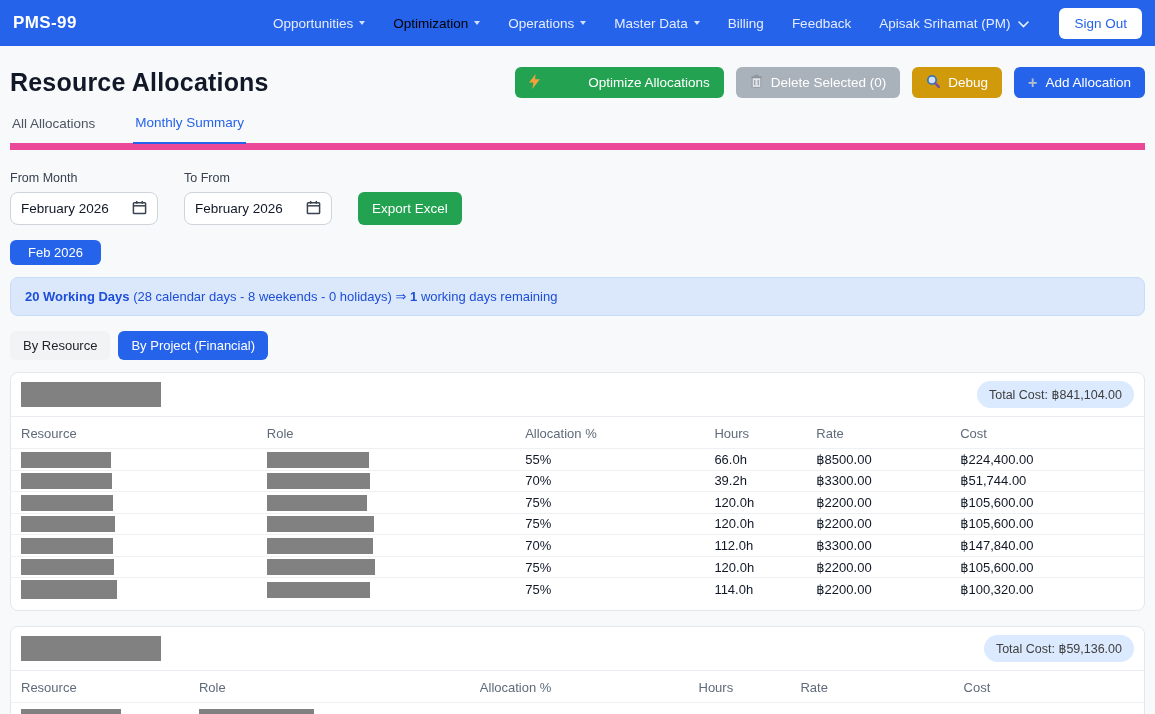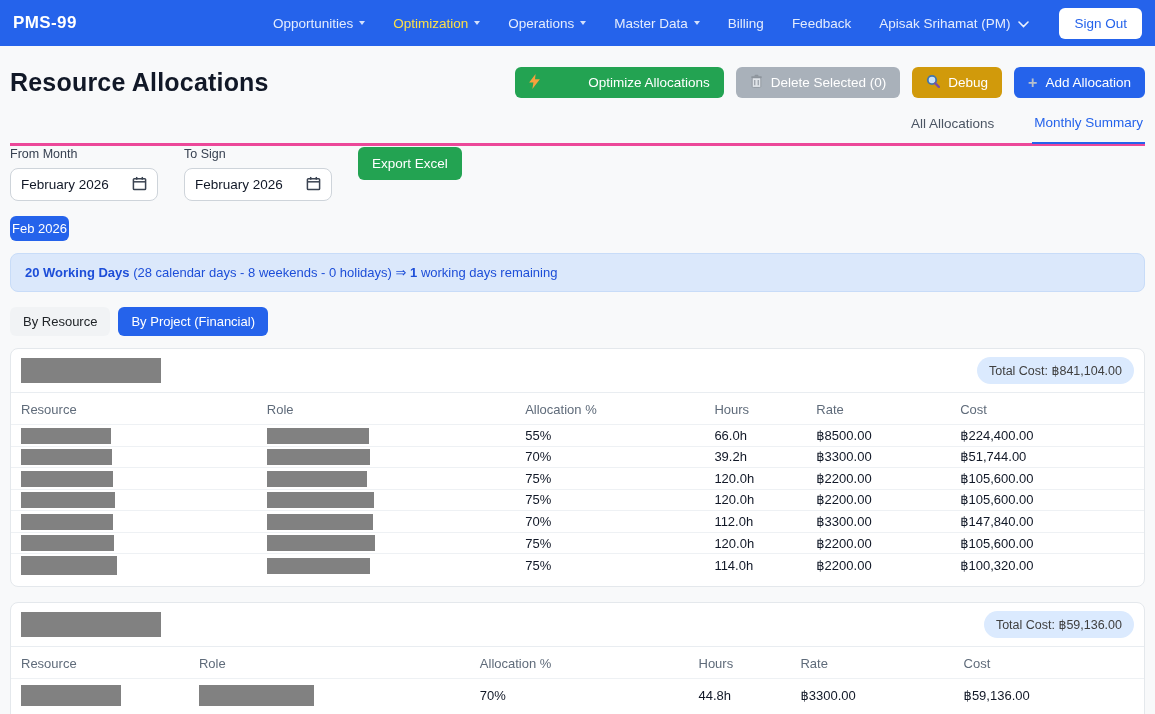--- a/index.html
+++ b/index.html
@@ -6,52 +6,52 @@
   body {
     margin: 0; width: 1155px; height: 714px; overflow: hidden;
     background: #f8f9fa; color: #1f2937;
     font-family: "Liberation Sans", "DejaVu Sans", sans-serif;
   }
   
   .navbar { height: 46px; background: #2563eb; display: flex; align-items: center; padding: 0 13px; }
   .brand { color: #fff; font-weight: 700; font-size: 17px; letter-spacing: .4px; cursor: pointer; }
   .nav-links { margin-left: auto; display: flex; align-items: center; gap: 28px; }
   .nav-link { color: rgba(255,255,255,.88); font-size: 13.5px; display: flex; align-items: center; gap: 6px; cursor: pointer; white-space: nowrap; }
-  .nav-link.active { color: #fde047; }
+  .nav-link.active { color: #000000; }
   .caret { width: 0; height: 0; border-left: 3.5px solid transparent; border-right: 3.5px solid transparent; border-top: 4px solid rgba(255,255,255,.8); display: inline-block; }
   .chev { display: inline-block; margin-left: 2px; }
   .signout-btn { background: #fff; color: #2563eb; border: none; border-radius: 6px; font-size: 13.5px; padding: 8px 15px; cursor: pointer; font-family: inherit; margin-left: 2px; }
 
   .page { padding: 0 10px; }
 
   
   .page-header { display: flex; align-items: center; justify-content: space-between; margin-top: 21px; }
   h1.title { font-size: 25px; font-weight: 800; color: #111827; margin: 0; letter-spacing: .2px; }
   .actions { display: flex; gap: 12px; }
   .btn { display: inline-flex; align-items: center; gap: 8px; border: none; border-radius: 6px; color: #fff;
          font-size: 13.5px; padding: 0 14px; height: 31px; cursor: pointer; font-family: inherit; white-space: nowrap; }
   .btn-green { background: #23a352; gap: 48px; }
   .btn-gray  { background: #a9b1ba; }
   .btn-amber { background: #d19a0b; }
   .btn-blue  { background: #2563eb; }
   .plus-glyph { color: #b7c0cc; font-size: 16px; font-weight: 700; line-height: 1; }
 
   
-  .tabs { display: flex; gap: 36px; border-bottom: 3px solid #ec4899; margin-top: 17px; justify-content: flex-end; }
+  .tabs { display: flex; gap: 36px; border-bottom: 7px solid #ec4899; margin-top: 17px; }
   .tab { background: none; border: none; font-size: 13.5px; color: #4b5563; padding: 0 2px 12px; cursor: pointer; font-family: inherit; }
   .tab.active { color: #2563eb; border-bottom: 2px solid #2563eb; margin-bottom: -1px; font-weight: 400; }
 
   
-  .filters { display: flex; gap: 26px; margin-top: 1px; }
+  .filters { display: flex; align-items: flex-end; gap: 26px; margin-top: 21px; }
   .field-label { display: block; font-size: 12.5px; color: #374151; margin-bottom: 7px; }
   .month-input { width: 148px; height: 33px; background: #fff; border: 1px solid #ced4da; border-radius: 8px;
                  display: flex; align-items: center; justify-content: space-between; padding: 0 10px;
                  font-size: 13.5px; color: #111827; cursor: pointer; }
   .btn-export { height: 33px; }
-  .month-badge { display: inline-block; margin-top: 15px; background: #2563eb; color: #fff; font-size: 13px; padding: 5px 2px; border-radius: 6px; }
+  .month-badge { display: inline-block; margin-top: 15px; background: #2563eb; color: #fff; font-size: 13px; padding: 5px 18px; border-radius: 6px; }
 
   
   .banner { margin-top: 12px; background: #dbe8fb; border: 1px solid #c8dcf8; border-radius: 8px;
             padding: 11px 14px; font-size: 13px; color: #1d4ed8; }
   .banner strong { font-weight: 700; }
 
   
   .pills { display: flex; gap: 8px; margin-top: 15px; }
   .pill { border: none; border-radius: 6px; font-size: 13px; padding: 7px 13px; cursor: pointer; font-family: inherit; }
   .pill.inactive { background: #f1f3f5; color: #212529; }
@@ -168,21 +168,21 @@
           <svg width="15" height="15" viewBox="0 0 16 16">
               <rect x="1.5" y="2.8" width="13" height="11.7" rx="1" fill="none" stroke="#3a4351" stroke-width="1.6"></rect>
               <line x1="1.5" y1="6.2" x2="14.5" y2="6.2" stroke="#3a4351" stroke-width="1.6"></line>
               <line x1="5" y1="1" x2="5" y2="4" stroke="#3a4351" stroke-width="1.6"></line>
               <line x1="11" y1="1" x2="11" y2="4" stroke="#3a4351" stroke-width="1.6"></line>
             </svg>
         </span>
       </div>
     </div>
     <div class="field">
-      <span class="field-label">To Sign</span>
+      <span class="field-label">To From</span>
       <div class="month-input">
         <span>February 2026</span>
         <span>
           <svg width="15" height="15" viewBox="0 0 16 16">
               <rect x="1.5" y="2.8" width="13" height="11.7" rx="1" fill="none" stroke="#3a4351" stroke-width="1.6"></rect>
               <line x1="1.5" y1="6.2" x2="14.5" y2="6.2" stroke="#3a4351" stroke-width="1.6"></line>
               <line x1="5" y1="1" x2="5" y2="4" stroke="#3a4351" stroke-width="1.6"></line>
               <line x1="11" y1="1" x2="11" y2="4" stroke="#3a4351" stroke-width="1.6"></line>
             </svg>
         </span>

